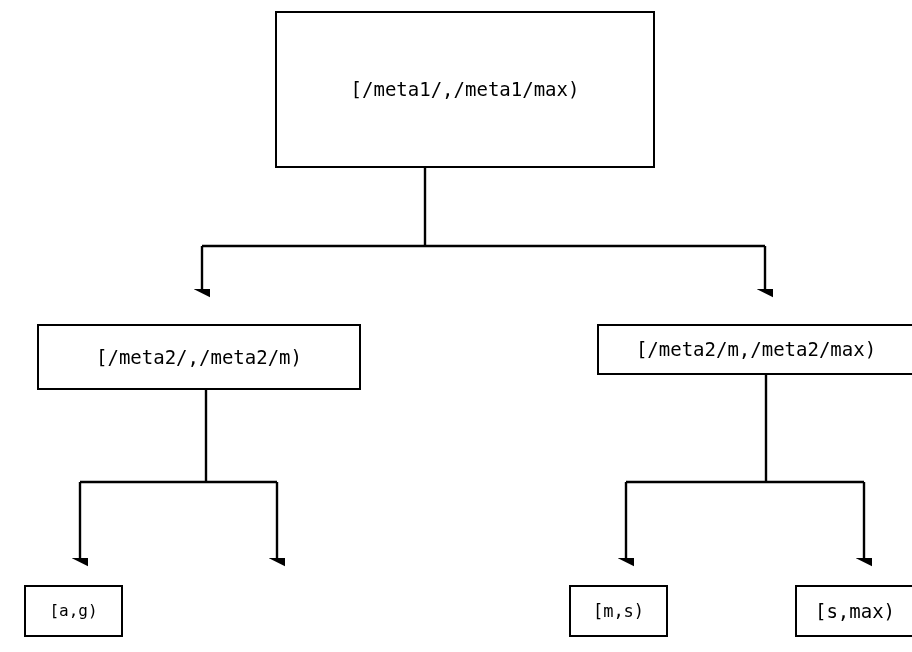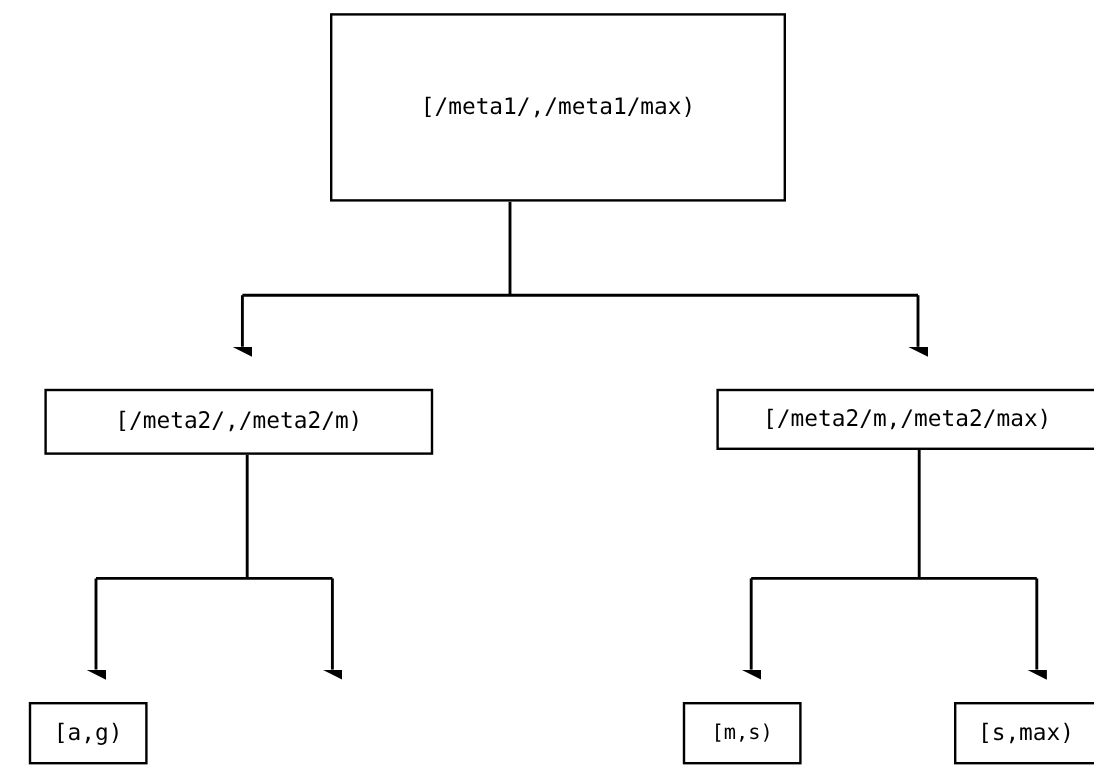--- a/index.html
+++ b/index.html
@@ -52,37 +52,37 @@
     top: 11px;
     width: 380px;
     height: 157px;
     font-size: 19px;
   }
   
   #node-meta2-lower {
     left: 21px;
     top: 324px;
     width: 324px;
-    height: 55px;
+    height: 66px;
     font-size: 19px;
   }
   #node-meta2-upper {
     left: 581px;
     top: 324px;
     width: 318px;
     height: 51px;
     font-size: 19px;
   }
   
   #node-leaf-ag {
     left: 8px;
     top: 585px;
     width: 99px;
     height: 52px;
-    font-size: 19px;
+    font-size: 16px;
   }
   #node-leaf-gm {
     left: 204px;
     top: 585px;
     width: 98px;
     height: 52px;
     font-size: 19px;
   }
   #node-leaf-ms {
     left: 553px;

